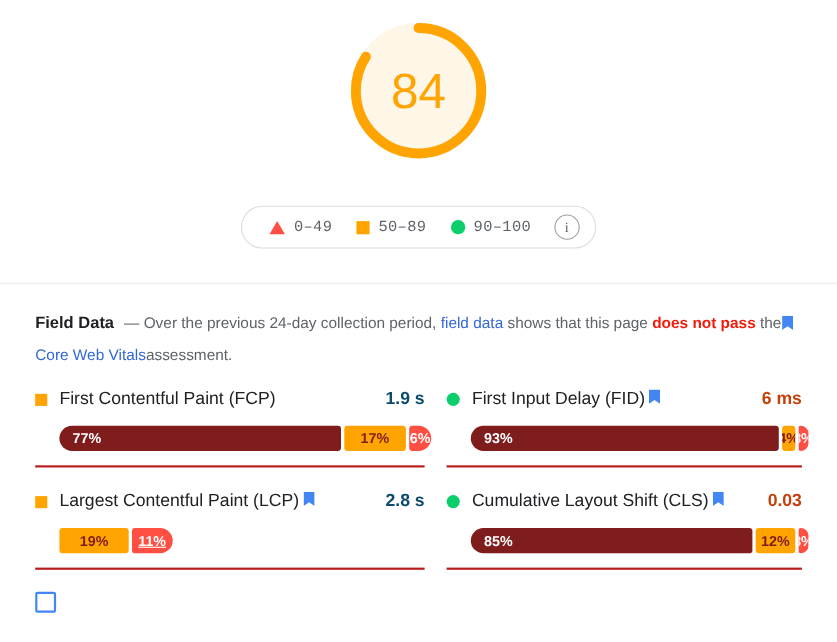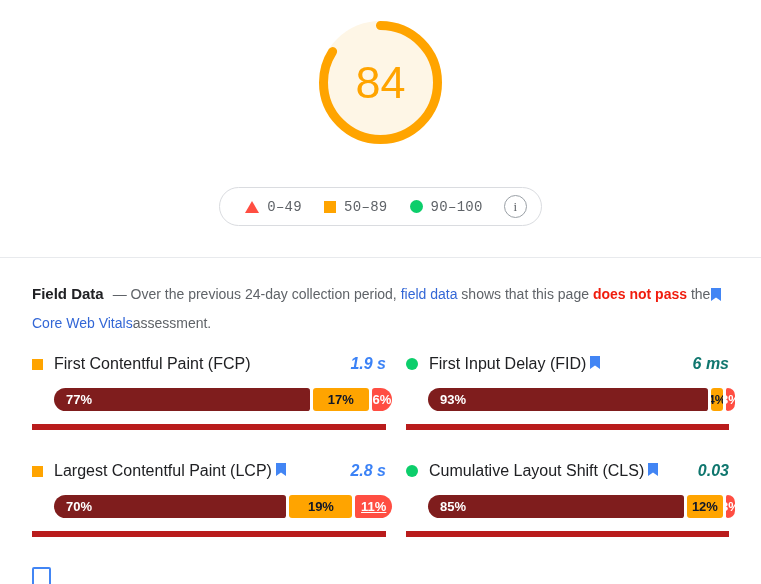--- a/index.html
+++ b/index.html
@@ -140,22 +140,22 @@
 
   
   .metrics {
     display: grid;
     grid-template-columns: 354px 1fr;
     column-gap: 20px;
     margin-top: 14px;
   }
   .metric {
     padding-bottom: 13px;
-    border-bottom: 6px solid #b91c1c;
-    margin-bottom: 28px;
+    border-bottom: 2px solid #b91c1c;
+    margin-bottom: 18px;
   }
   .metric-head {
     display: flex;
     align-items: center;
     height: 26px;
   }
   .metric-bullet-sq {
     width: 11px; height: 11px;
     background: #FFA400;
     margin-right: 11px;
@@ -170,22 +170,22 @@
   }
   .metric-name {
     font-size: 16px;
     color: #202124;
   }
   .metric-value {
     margin-left: auto;
     font-size: 16px;
     font-weight: bold;
   }
-  .v-amber { color: #3b82f6; font-style: italic; }
-  .v-green { color: #0f766e; font-style: italic; }
+  .v-amber { color: #0c4a6e; }
+  .v-green { color: #c2410c; }
 
   .bar {
     display: flex;
     height: 23px;
     margin-top: 11px;
     margin-left: 22px;
     gap: 3px;
   }
   .seg {
     display: flex;
@@ -199,21 +199,21 @@
   }
   .seg-good {
     background: #7f1d1d;
     border-radius: 12px 3px 3px 12px;
     padding-left: 12px;
   }
   .seg-avg {
     background: #FFA400;
     border-radius: 3px;
     justify-content: center;
-    color: #0f172a;
+    color: #7f1d1d;
   }
   .seg-poor {
     background: #FF4E42;
     border-radius: 3px 12px 12px 3px;
     justify-content: center;
   }
 
   
   .origin-row {
     display: flex;
@@ -312,21 +312,20 @@
       <div class="metric">
         <div class="metric-head">
           <span class="metric-bullet-sq"></span>
           <span class="metric-name">Largest Contentful Paint (LCP)</span>
           <span class="bookmark" style="margin-left: 4px;"><svg width="10" height="13" viewBox="0 0 10 13">
               <path d="M0 0h10v13L5 9.6 0 13z" fill="#4285F4"></path>
             </svg></span>
           <span class="metric-value v-amber">2.8 s</span>
         </div>
         <div class="bar">
-          <div class="seg seg-good" style="flex: 0 0 70%;">70%</div>
           <div class="seg seg-avg" style="flex: 0 0 19%;">19%</div>
           <div class="seg seg-poor" style="flex: 0 0 11%; text-decoration: underline;">11%</div>
         </div>
       </div>
       <div class="metric">
         <div class="metric-head">
           <span class="metric-bullet-circ"></span>
           <span class="metric-name">Cumulative Layout Shift (CLS)</span>
           <span class="bookmark" style="margin-left: 4px;"><svg width="10" height="13" viewBox="0 0 10 13">
               <path d="M0 0h10v13L5 9.6 0 13z" fill="#4285F4"></path>

